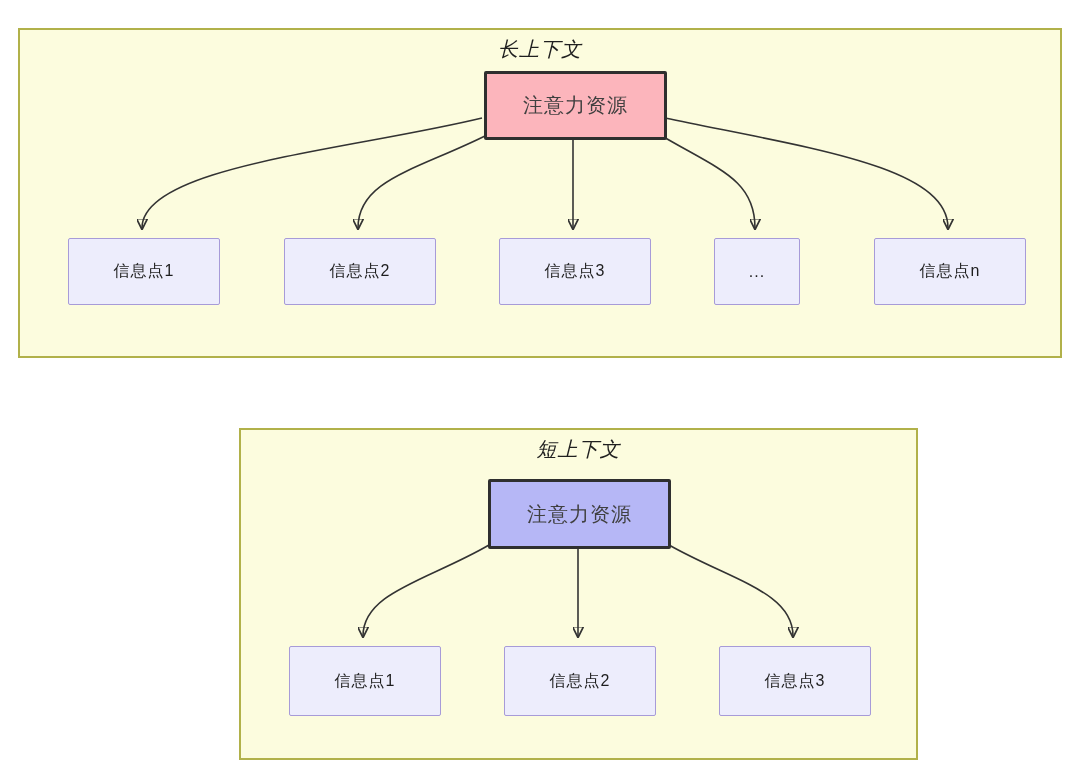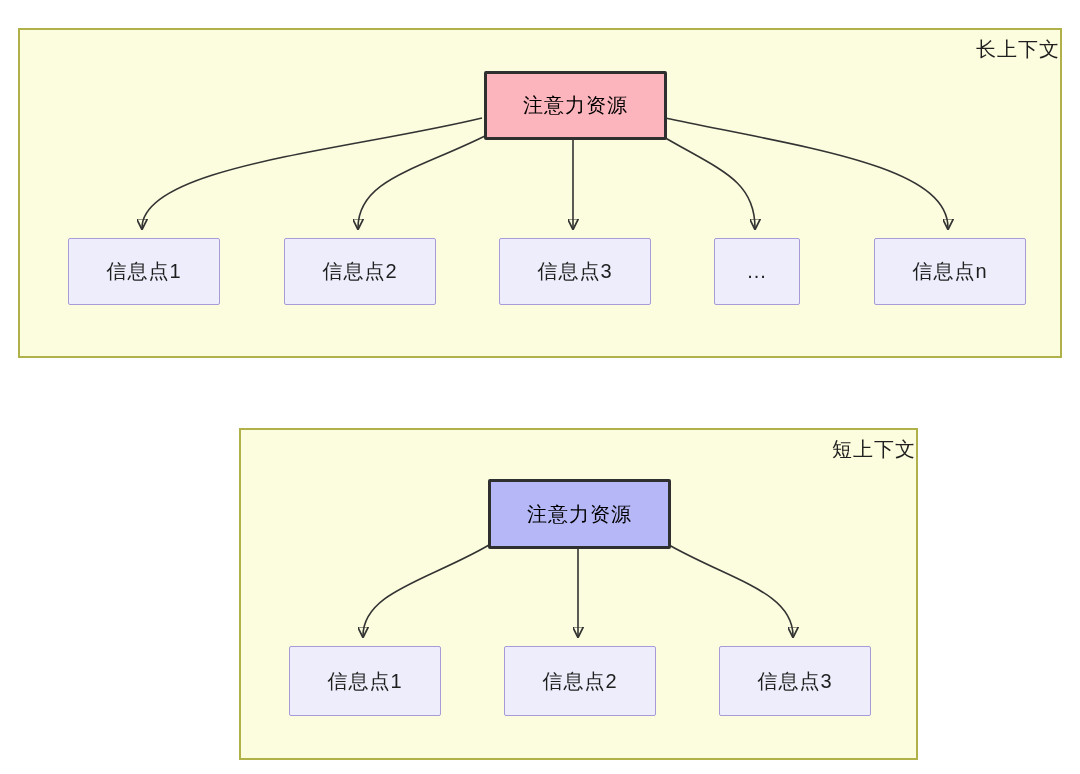--- a/index.html
+++ b/index.html
@@ -22,49 +22,50 @@
     border: 2px solid #b1b14a;
     box-sizing: border-box;
   }
   .ctx-long  { left: 18px;  top: 28px;  width: 1044px; height: 330px; }
   .ctx-short { left: 207px; top: 428px; width: 679px;  height: 332px; margin-left: 32px; }
   .ctx-title {
     position: absolute;
     top: 6px;
     left: 0;
     width: 100%;
-    text-align: right;
+    text-align: center;
     font-size: 20px;
     color: #1f1f1f;
     letter-spacing: 1px;
+    font-style: italic;
   }
   .attn {
     position: absolute;
     border: 3px solid #2f2f2f;
     border-radius: 2px;
     box-sizing: border-box;
     display: flex;
     align-items: center;
     justify-content: center;
     font-size: 20px;
-    color: #000000;
+    color: #404040;
     letter-spacing: 1px;
   }
   .attn-long  { left: 464px; top: 41px; width: 183px; height: 69px; background: #fcb5bc; }
   .attn-short { left: 247px; top: 49px; width: 183px; height: 70px; background: #b6b7f6; }
   .node {
     position: absolute;
     background: #ededfc;
     border: 1.5px solid #a79bd8;
     border-radius: 2px;
     box-sizing: border-box;
     display: flex;
     align-items: center;
     justify-content: center;
-    font-size: 20px;
+    font-size: 16px;
     color: #1e1e1e;
     letter-spacing: 1px;
   }
   .ctx-long  .node { top: 208px; width: 152px; height: 67px; }
   .ctx-short .node { top: 216px; width: 152px; height: 70px; }
   .n-l1 { left: 48px;  }
   .n-l2 { left: 264px; }
   .n-l3 { left: 479px; }
   .n-l4 { left: 694px; width: 86px !important; }
   .n-l5 { left: 854px; }

